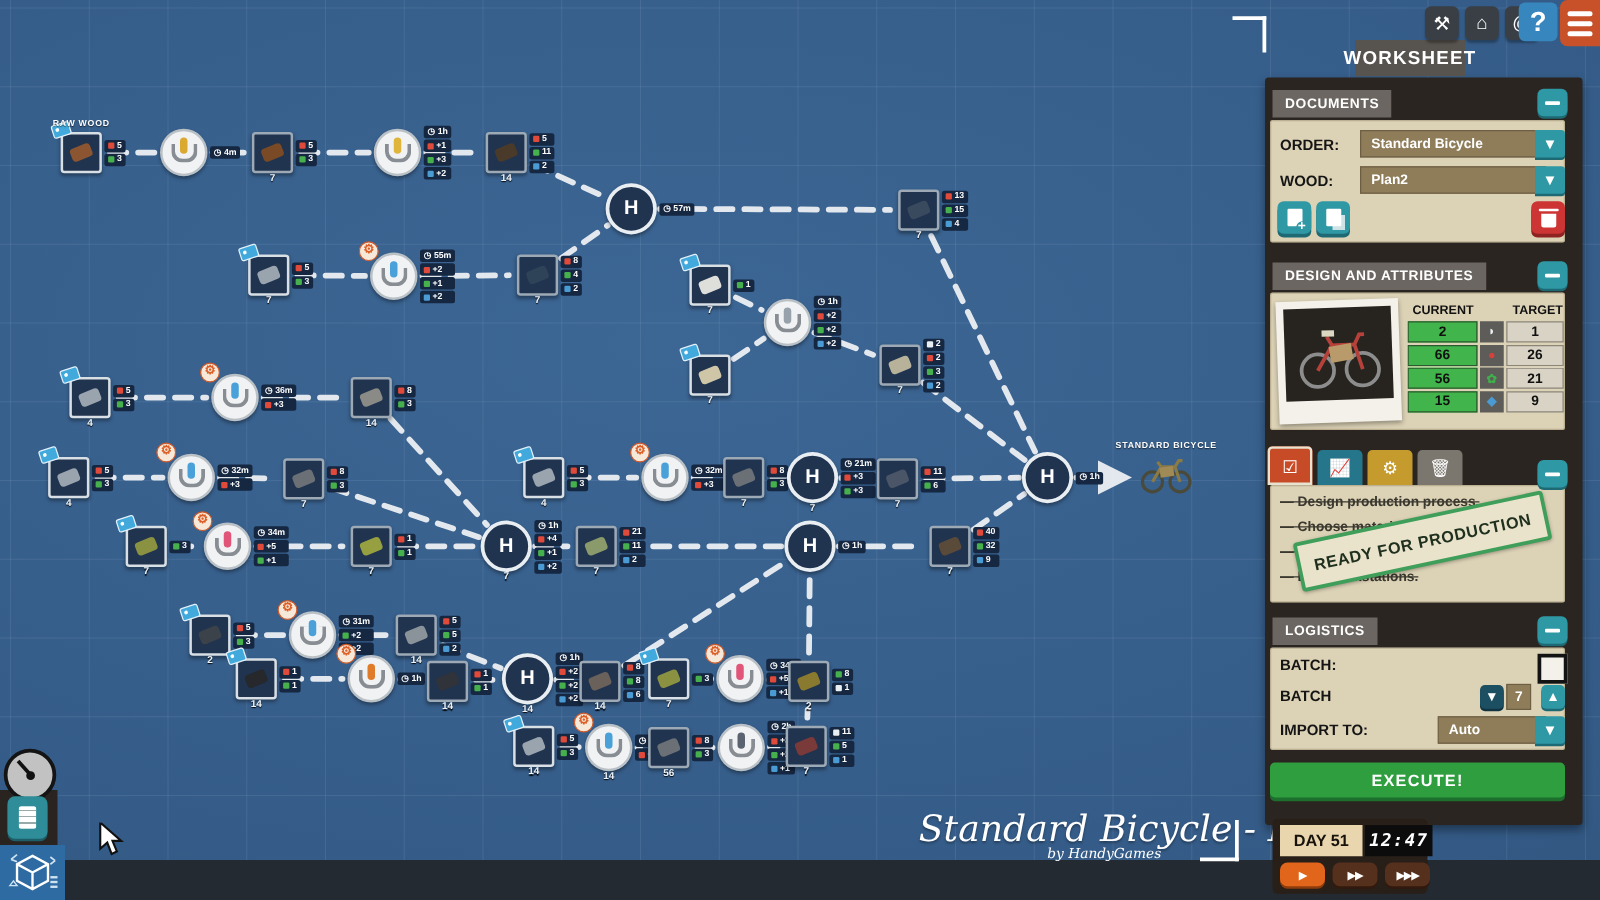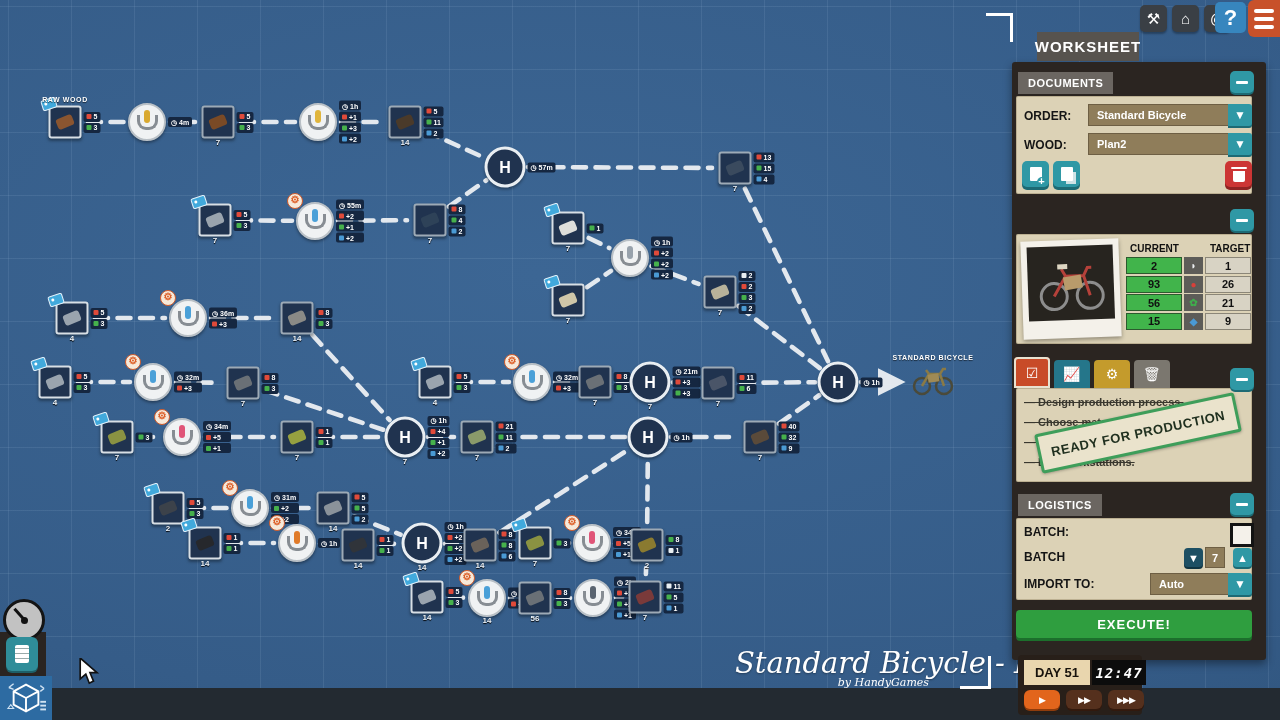--- a/index.html
+++ b/index.html
@@ -49,21 +49,21 @@
   .tico{position:absolute;top:5px;width:27px;height:27px;border-radius:5px;background:#3a3f45;color:#fff;
         display:flex;align-items:center;justify-content:center;font-size:15px;z-index:12;box-shadow:0 2px 2px rgba(0,0,0,.3);}
   .thelp{position:absolute;top:2px;left:1215px;width:31px;height:31px;border-radius:5px;background:#3786be;color:#fff;
          display:flex;align-items:center;justify-content:center;font-size:22px;font-weight:bold;z-index:12;}
   .tmenu{position:absolute;top:0;left:1248px;width:32px;height:37px;border-radius:6px 0 0 6px;background:#c8512a;
          display:flex;flex-direction:column;align-items:center;justify-content:center;gap:4px;z-index:12;}
   .tmenu i{display:block;width:20px;height:4px;border-radius:2px;background:#fff;}
   
   .panel{position:absolute;left:1012px;top:62px;width:254px;height:598px;background:#2b2521;border-radius:3px;z-index:10;
          box-shadow:0 4px 8px rgba(0,0,0,.4);}
-  .wtab{position:absolute;left:1037px;top:32px;width:102px;height:29px;background:#57534e;color:#fff;z-index:11;
+  .wtab{position:absolute;left:1084px;top:32px;width:88px;height:29px;background:#57534e;color:#fff;z-index:11;
         display:flex;align-items:center;justify-content:center;font-size:15px;font-weight:bold;letter-spacing:1px;}
   .stab{position:absolute;background:#6b6661;color:#fff;display:flex;align-items:center;z-index:11;
         font-size:11px;font-weight:bold;letter-spacing:.5px;padding:0 10px;height:22px;}
   .minus{position:absolute;width:24px;height:22px;border-radius:5px;background:#2f98a5;z-index:12;
          display:flex;align-items:center;justify-content:center;box-shadow:0 2px 0 #1d6a74;}
   .minus i{width:12px;height:3px;background:#fff;border-radius:1px;}
   .paper{position:absolute;background:#dcd2b6;border-radius:2px;z-index:11;box-shadow:inset 0 0 0 1px rgba(90,75,40,.25);}
   .flabel{position:absolute;font-size:12px;font-weight:bold;color:#151515;z-index:12;}
   .drop{position:absolute;height:22px;background:#8f7d5a;z-index:12;display:flex;align-items:center;
         padding-left:9px;color:#fff;font-size:11px;font-weight:bold;box-shadow:inset 0 0 0 1px #6e5f44;}
@@ -1127,20 +1127,21 @@
   <div class="sqbtn teal" style="left:1022px;top:161px;">
       <div class="pageI plus"></div>
     </div>
   <div class="sqbtn teal" style="left:1053px;top:161px;">
       <div class="pageI copy"></div>
     </div>
   <div class="sqbtn red" style="left:1225px;top:161px;">
       <div class="trashI"></div>
     </div>
 
+  <div class="stab" style="left:1018px;top:210px;">DESIGN AND ATTRIBUTES</div>
   <div class="minus" style="left:1230px;top:209px;">
       <i></i>
     </div>
   <div class="paper" style="left:1016px;top:234px;width:236px;height:110px;"></div>
   <div class="polaroid">
     <div class="photo">
       <svg width="86" height="74" viewBox="0 0 86 74">
         <circle cx="26" cy="50" r="13" fill="none" stroke="#8d8d8d" stroke-width="3"></circle>
         <circle cx="62" cy="50" r="13" fill="none" stroke="#8d8d8d" stroke-width="3"></circle>
         <path d="M26 50 L38 30 L56 30 L62 50 M38 30 L34 23 M56 30 L60 22 L64 22" fill="none" stroke="#b5413a" stroke-width="3"></path>
@@ -1151,21 +1152,21 @@
   </div>
   <div class="athead" style="left:1130px;top:243px;">CURRENT</div>
   <div class="athead" style="left:1210px;top:243px;">TARGET</div>
   <div>
       <div class="arow" style="left: 1126px; top: 257px;">
         <div class="acell cur">2</div>
         <div class="acell aic" style="color: rgb(236, 239, 242);">◗</div>
         <div class="acell tgt">1</div>
       </div>
       <div class="arow" style="left: 1126px; top: 275.5px;">
-        <div class="acell cur">93</div>
+        <div class="acell cur">66</div>
         <div class="acell aic" style="color: rgb(216, 64, 58);">●</div>
         <div class="acell tgt">26</div>
       </div>
       <div class="arow" style="left: 1126px; top: 294px;">
         <div class="acell cur">56</div>
         <div class="acell aic" style="color: rgb(63, 174, 76);">✿</div>
         <div class="acell tgt">21</div>
       </div>
       <div class="arow" style="left: 1126px; top: 312.5px;">
         <div class="acell cur">15</div>

